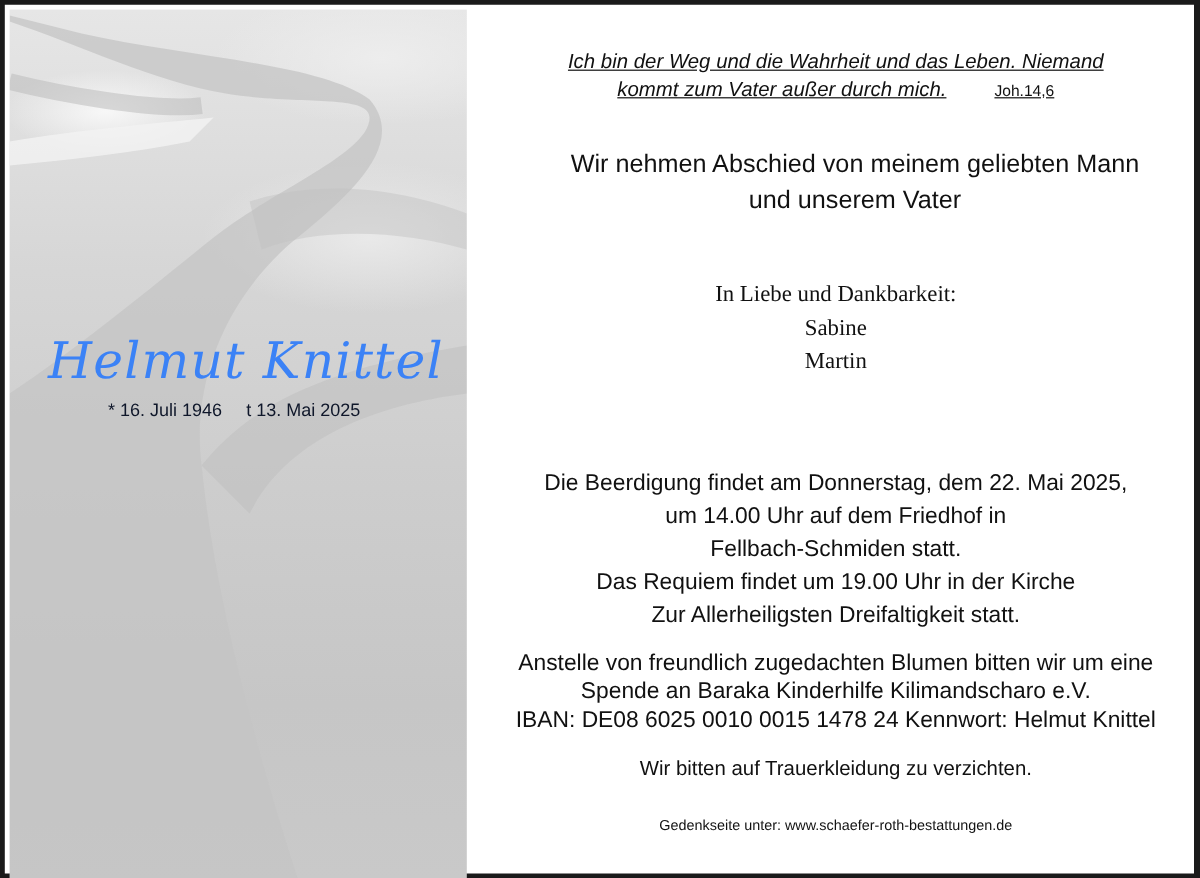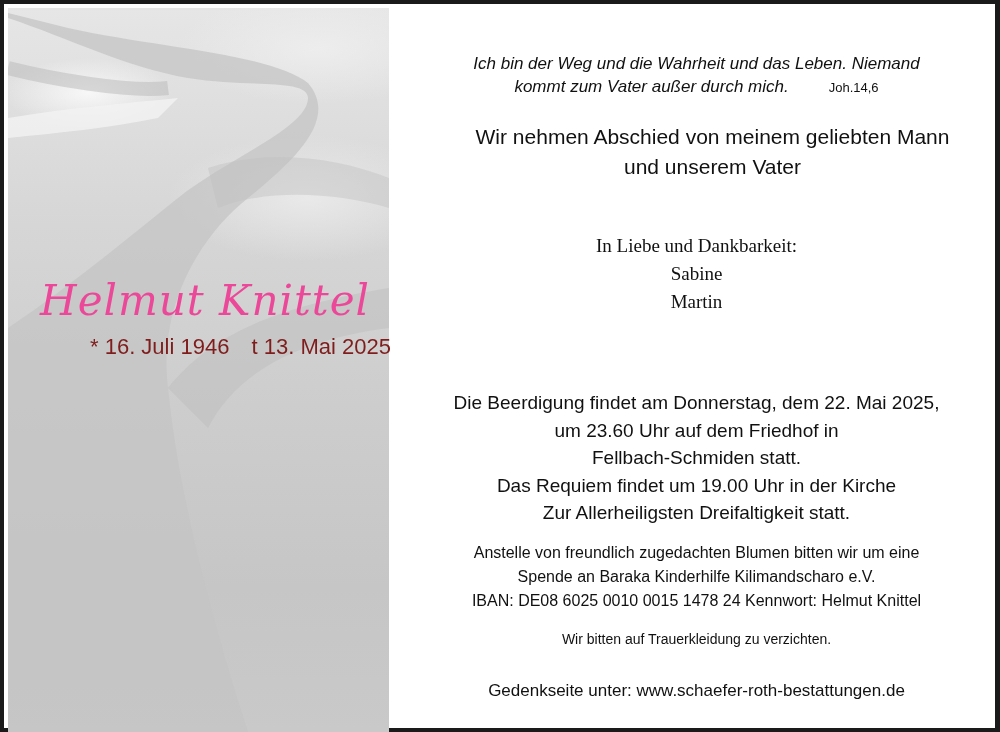--- a/index.html
+++ b/index.html
@@ -15,43 +15,43 @@
     background:
       radial-gradient(ellipse 120px 50px at 80px 85px, rgba(250,250,250,0.9), rgba(250,250,250,0) 70%),
       radial-gradient(ellipse 200px 90px at 300px 190px, rgba(235,235,235,0.9), rgba(235,235,235,0) 70%),
       radial-gradient(ellipse 200px 80px at 310px 40px, rgba(238,238,238,0.9), rgba(238,238,238,0) 70%),
       linear-gradient(180deg, #e6e6e6 0%, #d6d6d6 30%, #cdcdcd 55%, #c6c6c6 80%, #c9c9c9 100%);
   }
   .photo svg { position: absolute; left: 0; top: 0; }
   .name {
     position: absolute; left: 36px; top: 272px; width: 340px;
     font-family: "DejaVu Serif", serif; font-style: italic;
-    font-size: 42px; color: #ec4899; letter-spacing: 1px; white-space: nowrap;
+    font-size: 42px; color: #3b82f6; letter-spacing: 1px; white-space: nowrap;
   }
   .dates {
     position: absolute; left: 86px; top: 330px;
-    font-family: "Liberation Sans", sans-serif; font-size: 22px; color: #7f1d1d;
+    font-family: "Liberation Sans", sans-serif; font-size: 15px; color: #0f172a;
     white-space: nowrap;
   }
   .dates span { margin-right: 16px; }
   .content {
     position: absolute; left: 400px; top: 0; width: 585px; height: 732px;
     font-family: "Liberation Sans", sans-serif; color: #111111; text-align: center;
   }
   .verse {
-    position: absolute; top: 48px; left: 0; width: 585px;
-    font-style: italic; font-size: 17px; line-height: 23px;
+    position: absolute; top: 36px; left: 0; width: 585px;
+    font-style: italic; font-size: 17px; line-height: 23px; text-decoration: underline;
   }
   .verse .ref { font-style: normal; font-size: 13px; margin-left: 40px; }
   .farewell { position: absolute; top: 118px; left: 16px; width: 585px; font-size: 21px; line-height: 30px; }
   .family { position: absolute; top: 228px; left: 0; width: 585px; font-size: 19px; line-height: 28px; font-family: Liberation Serif, serif; }
   .funeral { position: absolute; top: 385px; left: 0; width: 585px; font-size: 19px; line-height: 27.5px; }
-  .donation { position: absolute; top: 537px; left: 0; width: 585px; font-size: 16px; line-height: 24px; text-align: center; }
-  .attire { position: absolute; top: 627px; left: 0; width: 585px; font-size: 14px; }
-  .memorial { position: absolute; top: 677px; left: 0; width: 585px; font-size: 17px; text-align: center; }
+  .donation { position: absolute; top: 537px; left: 0; width: 585px; font-size: 19px; line-height: 24px; text-align: center; }
+  .attire { position: absolute; top: 627px; left: 0; width: 585px; font-size: 17px; }
+  .memorial { position: absolute; top: 677px; left: 0; width: 585px; font-size: 12px; text-align: center; }
   .line { display: block; white-space: nowrap; }
 </style>
 </head>
 <body>
 
 <div class="frame">
 
   <div class="photo">
     <svg width="381" height="724" viewBox="0 0 381 724">
 
@@ -85,21 +85,21 @@
     </div>
 
     <div class="family">
       <span class="line">In Liebe und Dankbarkeit:</span>
       <span class="line">Sabine</span>
       <span class="line">Martin</span>
     </div>
 
     <div class="funeral">
       <span class="line">Die Beerdigung findet am Donnerstag, dem 22. Mai 2025,</span>
-      <span class="line">um 23.60 Uhr auf dem Friedhof in</span>
+      <span class="line">um 14.00 Uhr auf dem Friedhof in</span>
       <span class="line">Fellbach-Schmiden statt.</span>
       <span class="line">Das Requiem findet um 19.00 Uhr in der Kirche</span>
       <span class="line">Zur Allerheiligsten Dreifaltigkeit statt.</span>
     </div>
 
     <div class="donation">
       <span class="line">Anstelle von freundlich zugedachten Blumen bitten wir um eine</span>
       <span class="line">Spende an Baraka Kinderhilfe Kilimandscharo e.V.</span>
       <span class="line">IBAN: DE08 6025 0010 0015 1478 24 Kennwort: Helmut Knittel</span>
     </div>

